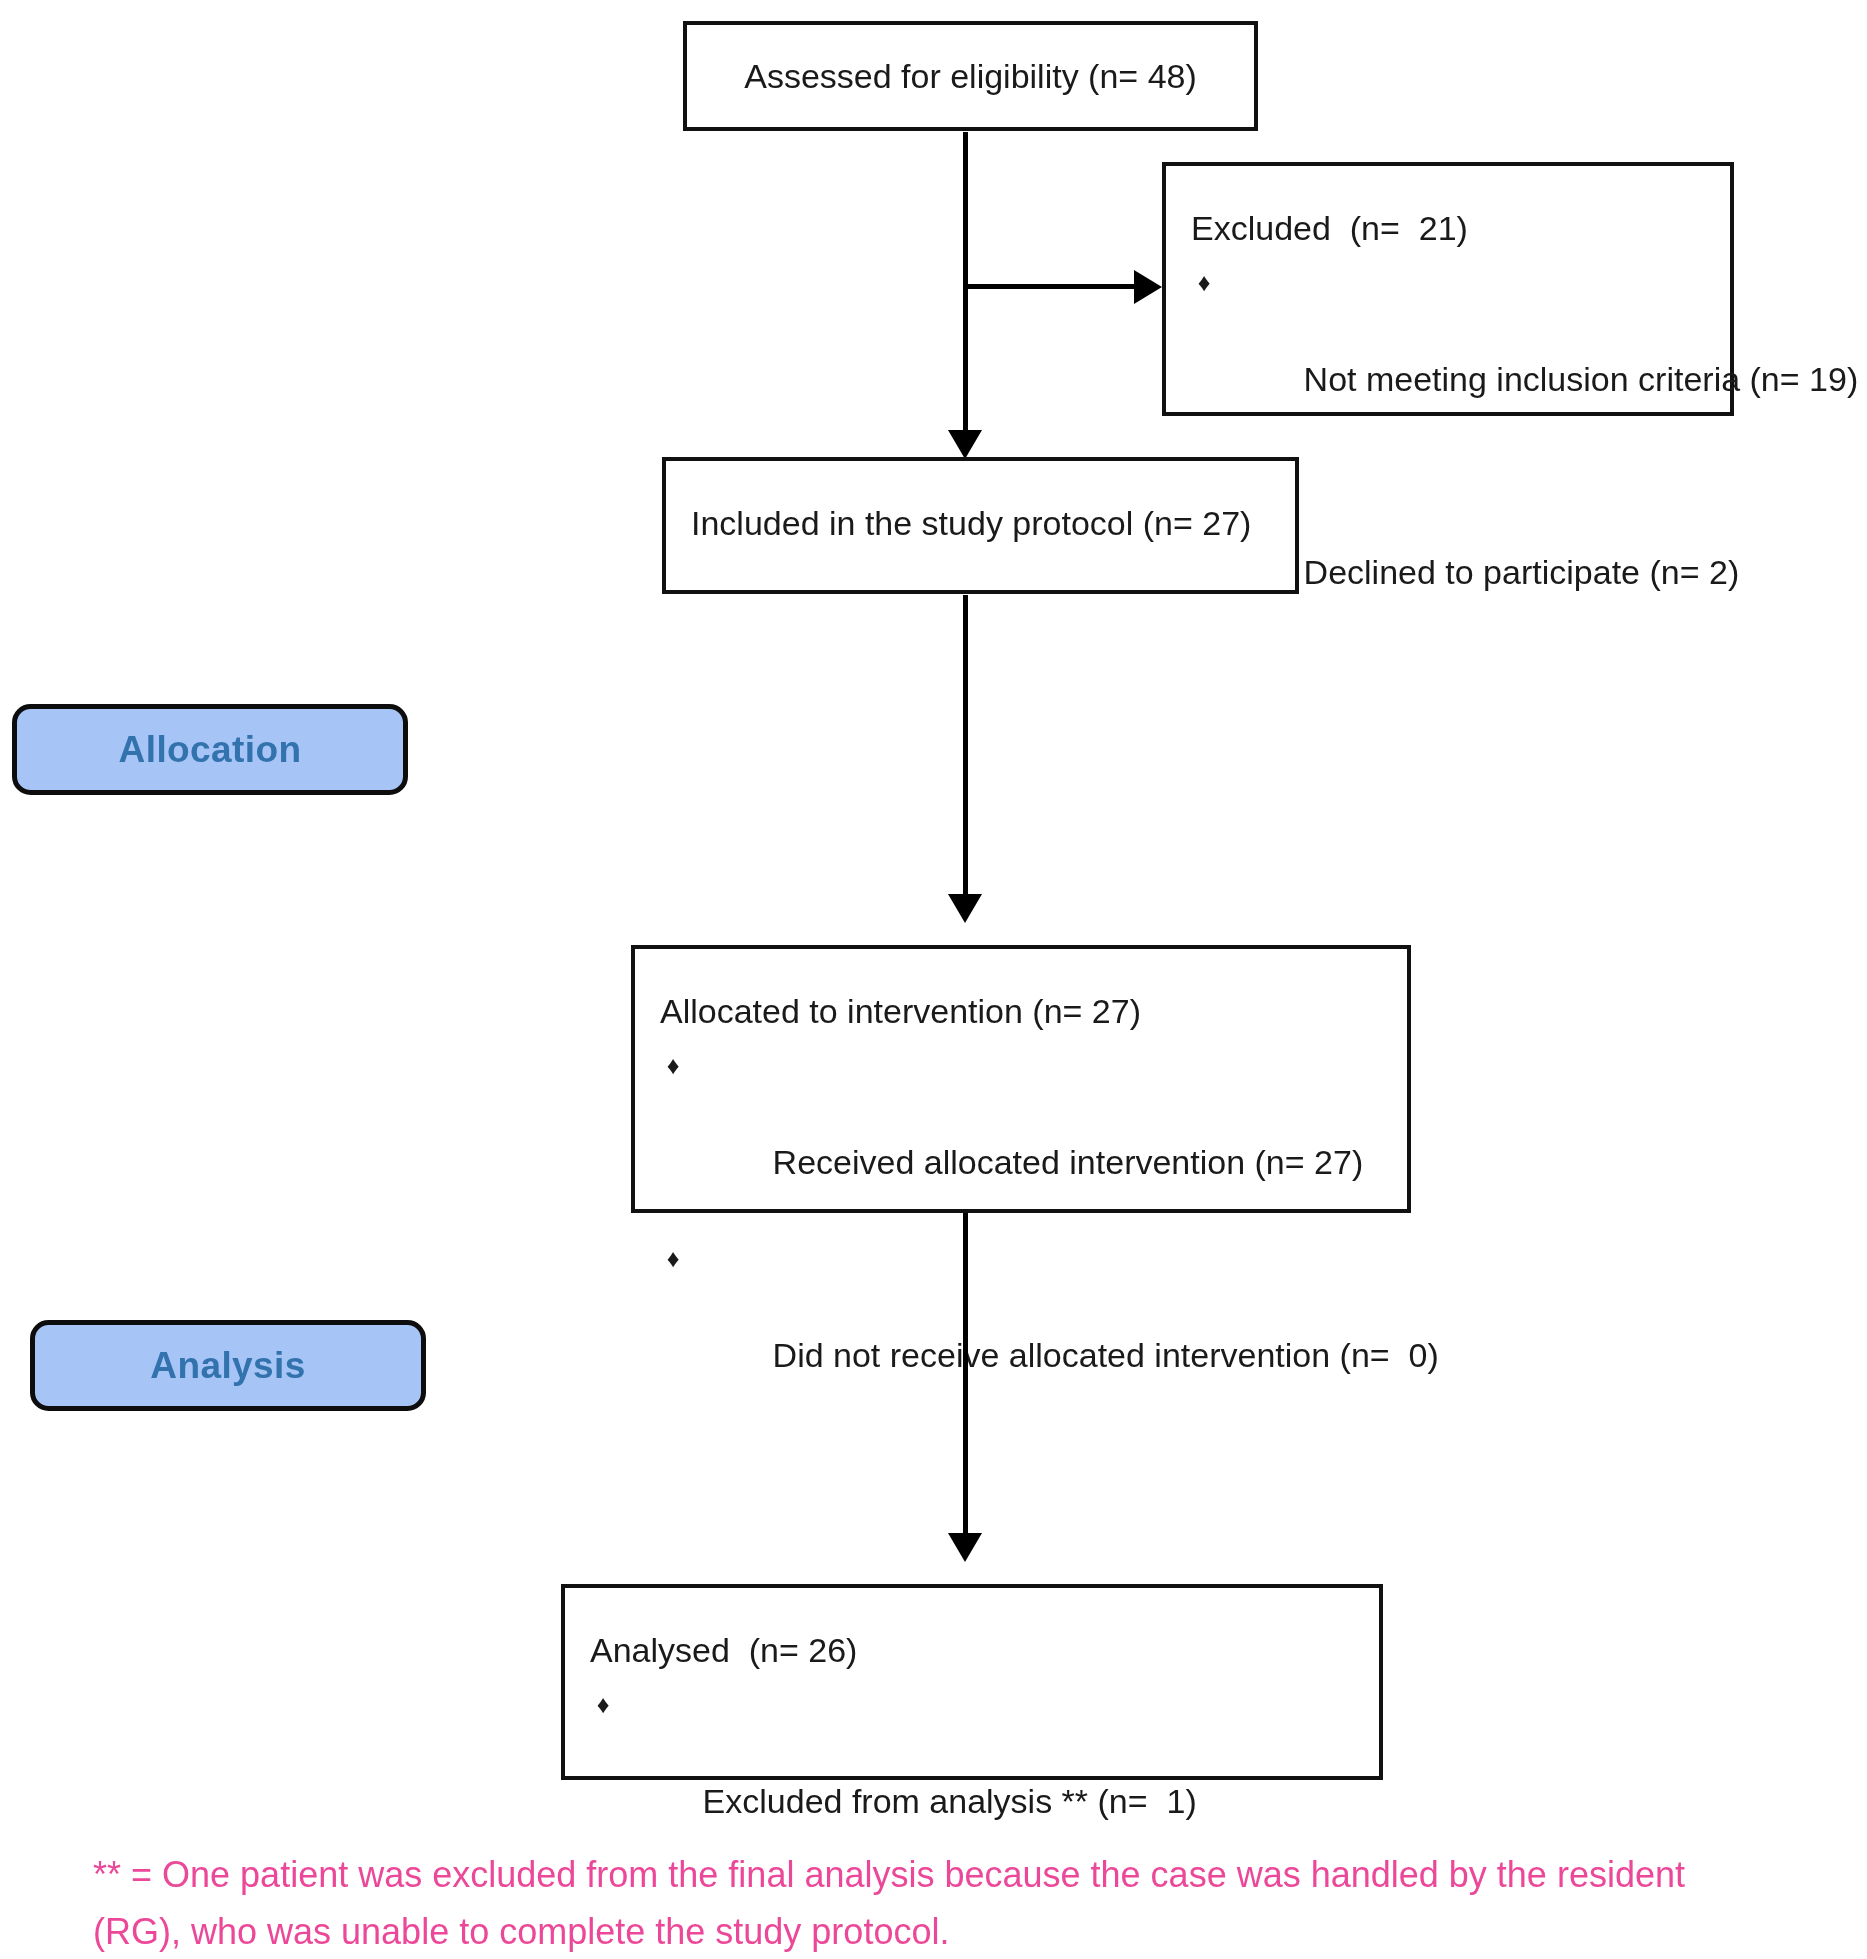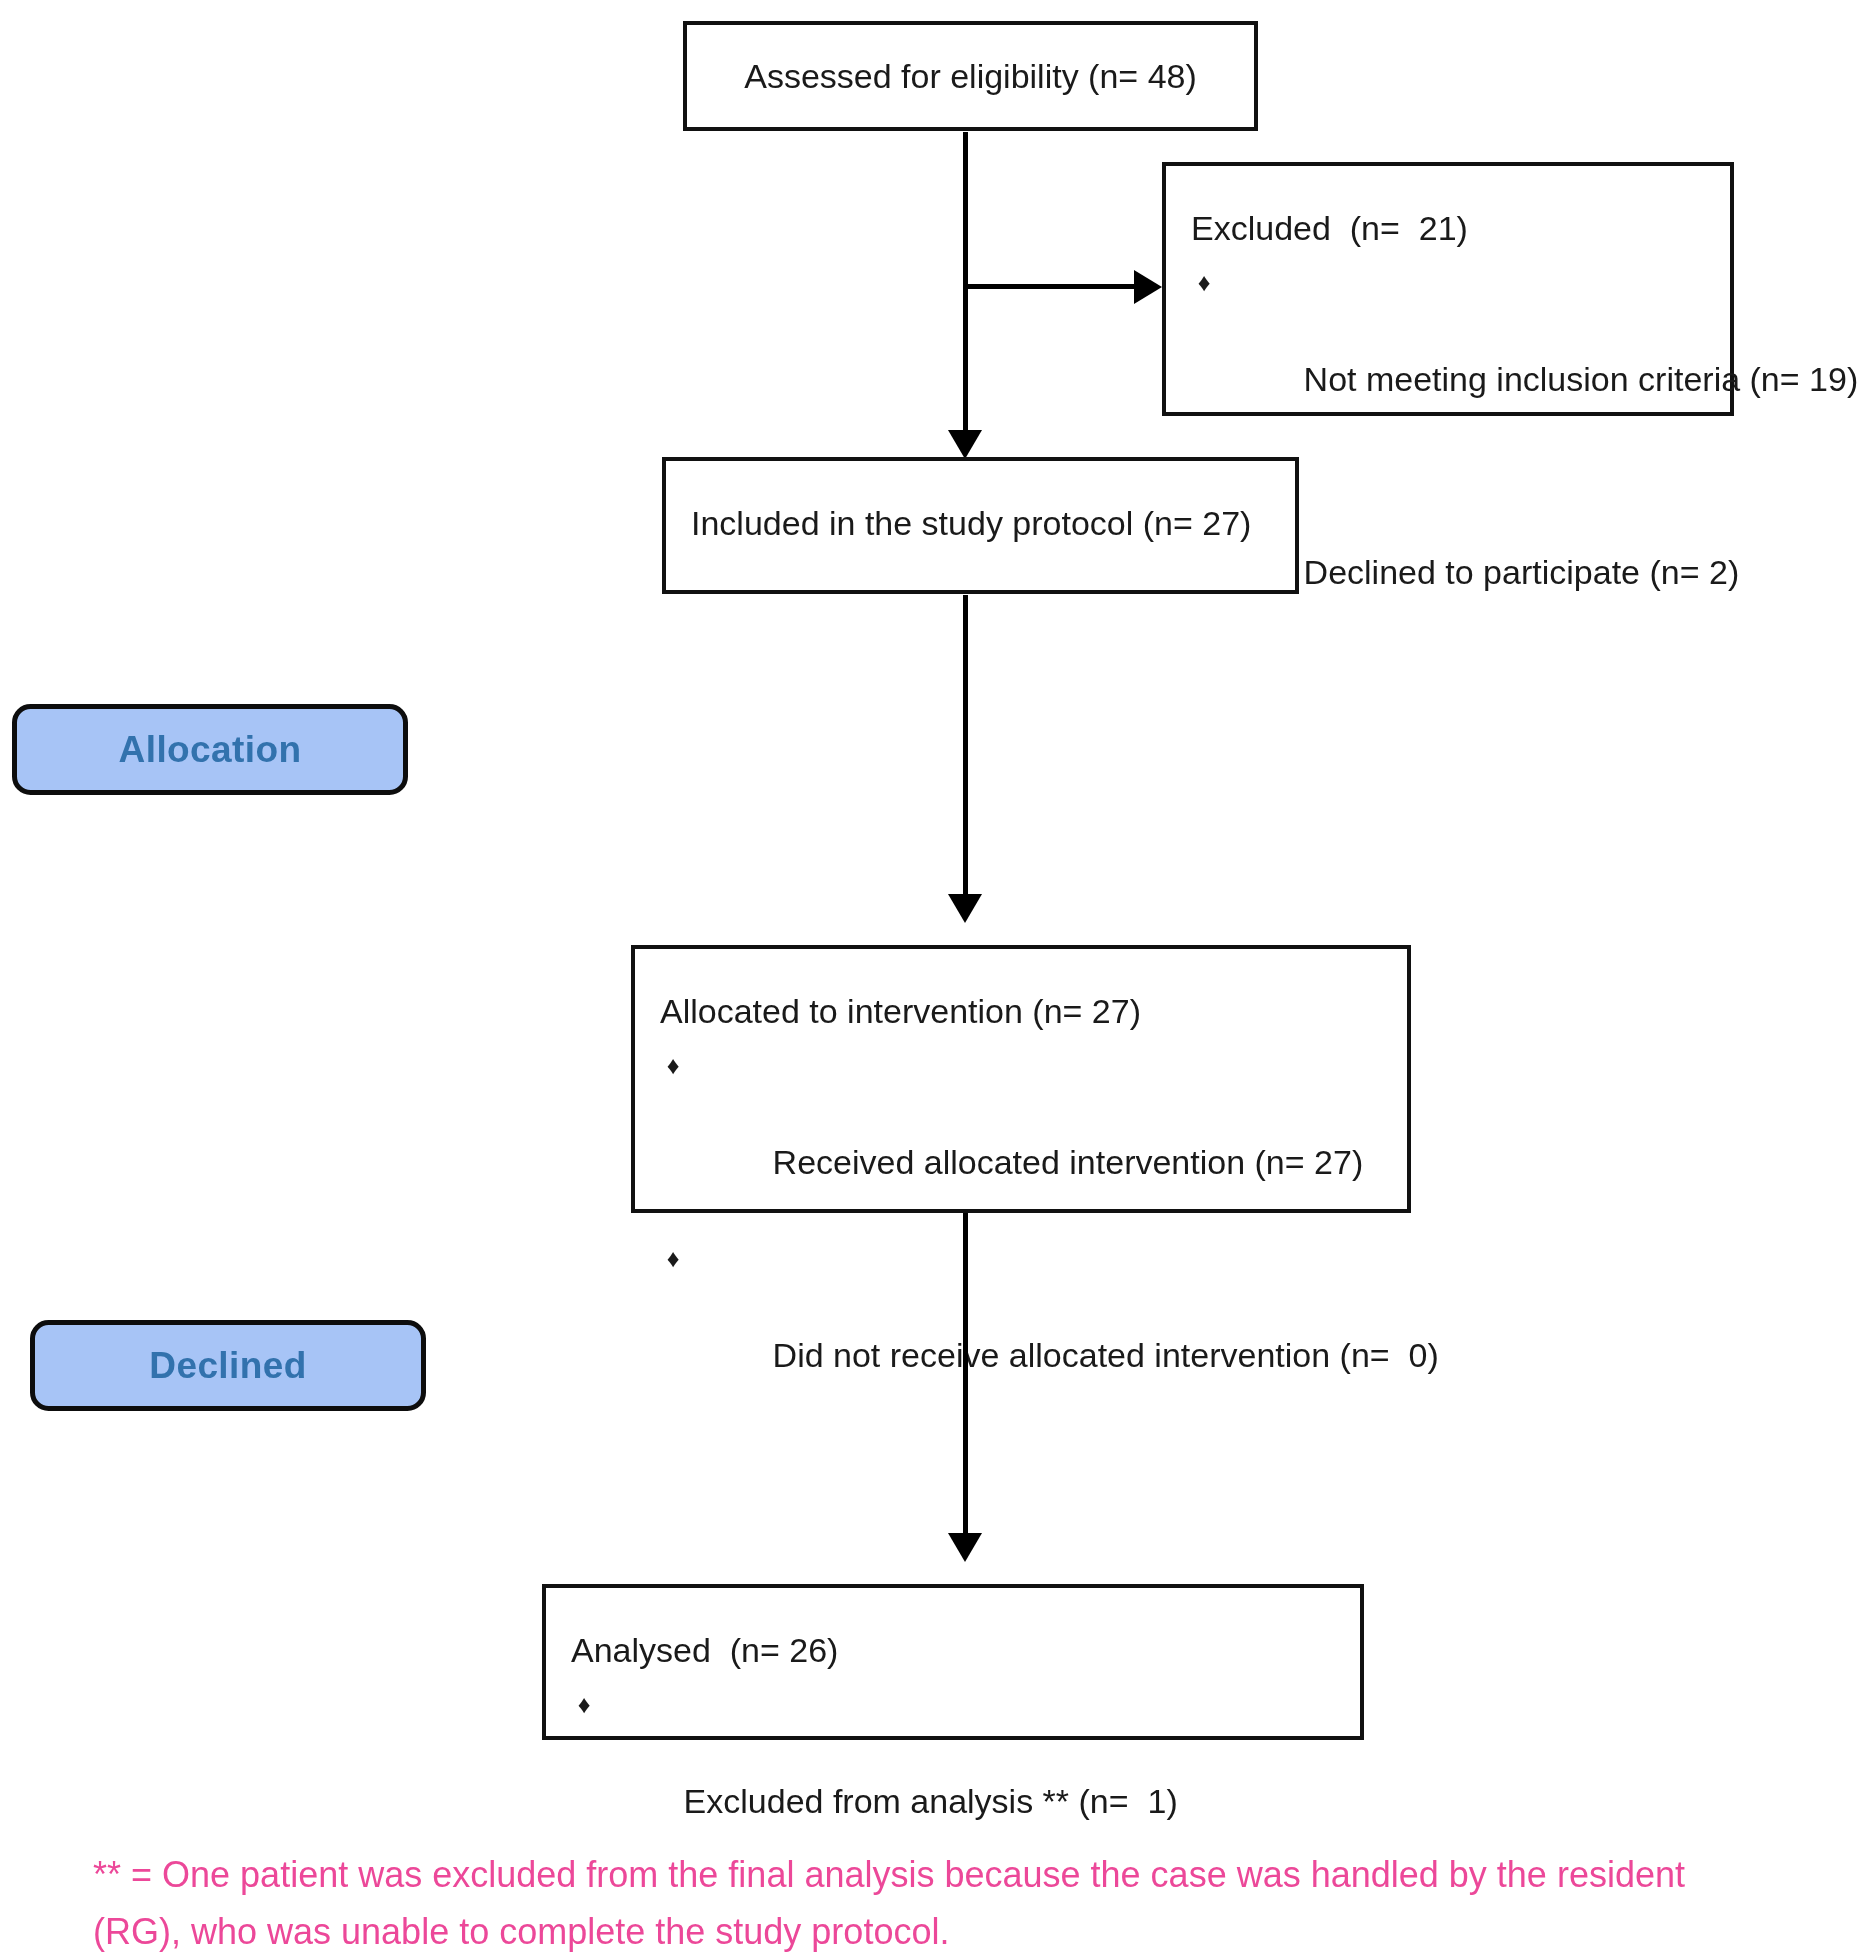--- a/index.html
+++ b/index.html
@@ -122,21 +122,21 @@
 <body>
 
 <div id="canvas">
 
 
   <div class="stage-pill" style="left:12px; top:704px; width:396px; height:91px;">
     <span class="stage-label">Allocation</span>
   </div>
 
   <div class="stage-pill" style="left:30px; top:1320px; width:396px; height:91px;">
-    <span class="stage-label">Declined</span>
+    <span class="stage-label">Analysis</span>
   </div>
 
   <div class="flow-box centered" style="left:683px; top:21px; width:575px; height:110px;">
     <div class="box-title">Assessed for eligibility (n= 48)</div>
   </div>
 
   <div class="v-line" style="left:963px; top:132px; height:314px;"></div>
   <div class="arrow-down" style="left:948px; top:430px;"></div>
 
   <div class="h-line" style="left:966px; top:284px; width:169px;"></div>
@@ -173,21 +173,21 @@
       <li>
         <span class="bullet-mark">♦</span>
         <span>Did not receive allocated intervention (n=  0)</span>
       </li>
     </ul>
   </div>
 
   <div class="v-line" style="left:963px; top:1213px; height:333px;"></div>
   <div class="arrow-down" style="left:948px; top:1533px;"></div>
 
-  <div class="flow-box" style="left:542px; top:1584px; width:822px; height:156px;">
+  <div class="flow-box" style="left:561px; top:1584px; width:822px; height:196px;">
     <div class="box-title">Analysed  (n= 26)</div>
     <ul class="bullet-list">
       <li>
         <span class="bullet-mark">♦</span>
         <span>Excluded from analysis ** (n=  1)</span>
       </li>
     </ul>
   </div>
 
   <div id="footnote" style="left:93px; top:1847px;">** = One patient was excluded from the final analysis because the case was handled by the resident (RG), who was unable to complete the study protocol.</div>

